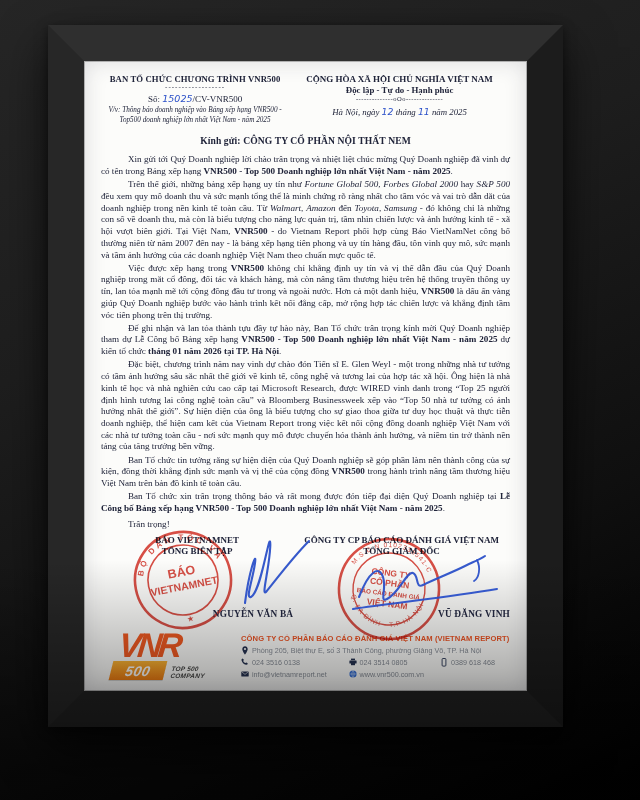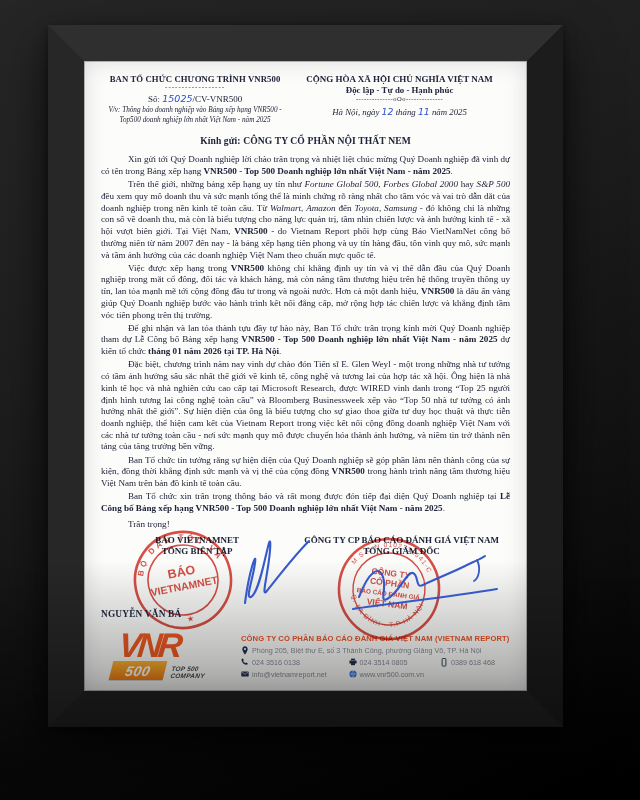--- a/index.html
+++ b/index.html
@@ -34,21 +34,21 @@
   .recipient{text-align:center;font-weight:700;font-size:9.6px;margin:10px 0 8px;letter-spacing:.1px;}
   .body p{margin:0 0 1.5px;font-size:9.1px;line-height:11.7px;text-align:justify;text-indent:27px;}
   .closing{font-size:9.2px;margin:4px 0 6px;text-indent:27px;}
   
   .sig-area{position:relative;height:97px;}
   .sig-cols{display:flex;text-align:center;}
   .sig-l{width:47%;}
   .sig-r{width:53%;}
   .sig-org{font-weight:700;font-size:9px;}
   .sig-role{font-weight:700;font-size:9px;margin-top:1px;}
-  .names{position:absolute;left:0;right:0;top:74px;display:flex;text-align:left;z-index:5;}
+  .names{position:absolute;left:0;right:0;top:74px;display:flex;text-align:right;z-index:5;}
   .name{font-weight:700;font-size:9.3px;letter-spacing:.2px;}
   .stamp{position:absolute;opacity:.88;mix-blend-mode:multiply;z-index:1;}
   .stamp-left{left:30px;top:-7px;transform:rotate(-11deg);}
   .stamp-right{left:234px;top:0px;transform:rotate(7deg);}
   .sig-ink{position:absolute;z-index:3;}
   .ink-left{left:118px;top:-4px;}
   .ink-right{left:248px;top:16px;}
   
   .footer{display:flex;margin-top:2px;align-items:flex-start;}
   .logo{position:relative;width:116px;height:56px;flex:none;margin-left:10px;}
@@ -150,20 +150,21 @@
           <path d="M26,72 C30,40 38,18 36,32 C34,48 26,68 32,66 C40,62 46,26 50,12 C52,6 52,18 48,42 C46,54 44,64 47,61 C56,50 74,26 90,10" fill="none" stroke="#2b50c8" stroke-width="2.1" stroke-linecap="round" opacity=".95"></path>
         </svg>
         <svg class="sig-ink ink-right" width="152" height="68" viewBox="0 0 152 68">
           <path d="M10,46 C20,20 30,14 34,26 C38,38 30,52 38,48 C50,42 58,20 64,22 C70,24 66,38 74,34 C86,28 102,22 116,15 C124,11 130,9 136,5" fill="none" stroke="#2b50c8" stroke-width="2.1" stroke-linecap="round" opacity=".95"></path>
           <path d="M4,58 C44,52 102,46 148,38" fill="none" stroke="#2b50c8" stroke-width="2" stroke-linecap="round" opacity=".95"></path>
           <path d="M128,9 C132,17 130,27 125,30" fill="none" stroke="#2b50c8" stroke-width="1.8" stroke-linecap="round" opacity=".95"></path>
         </svg>
 
         <div class="names">
           <div class="sig-l name">NGUYỄN VĂN BÁ</div>
+          <div class="sig-r name">VŨ ĐĂNG VINH</div>
         </div>
       </div>
 
       <div class="footer">
         <div class="logo">
           <div class="logo-vnr">VNR</div>
           <div class="logo-badge">
             <span class="logo-500">500</span>
           </div>
           <div class="logo-top">

